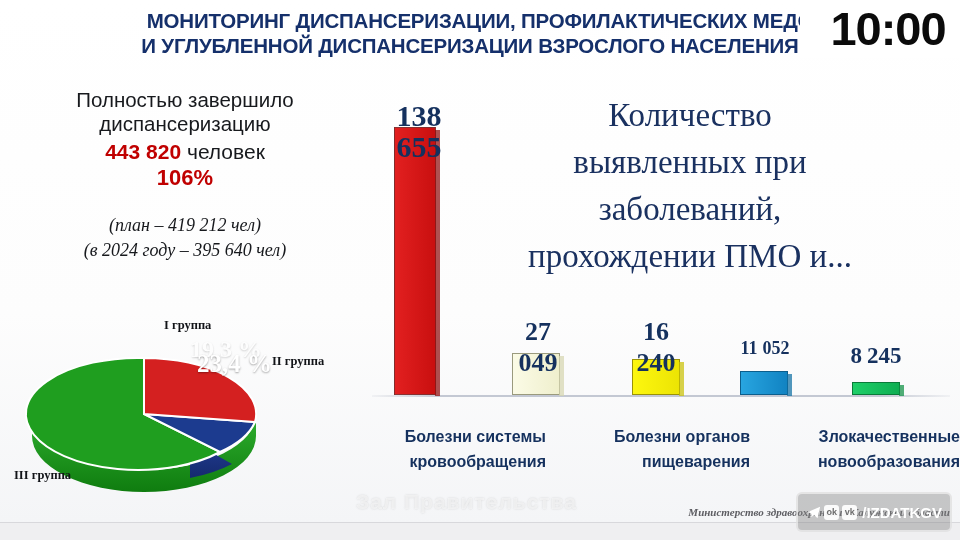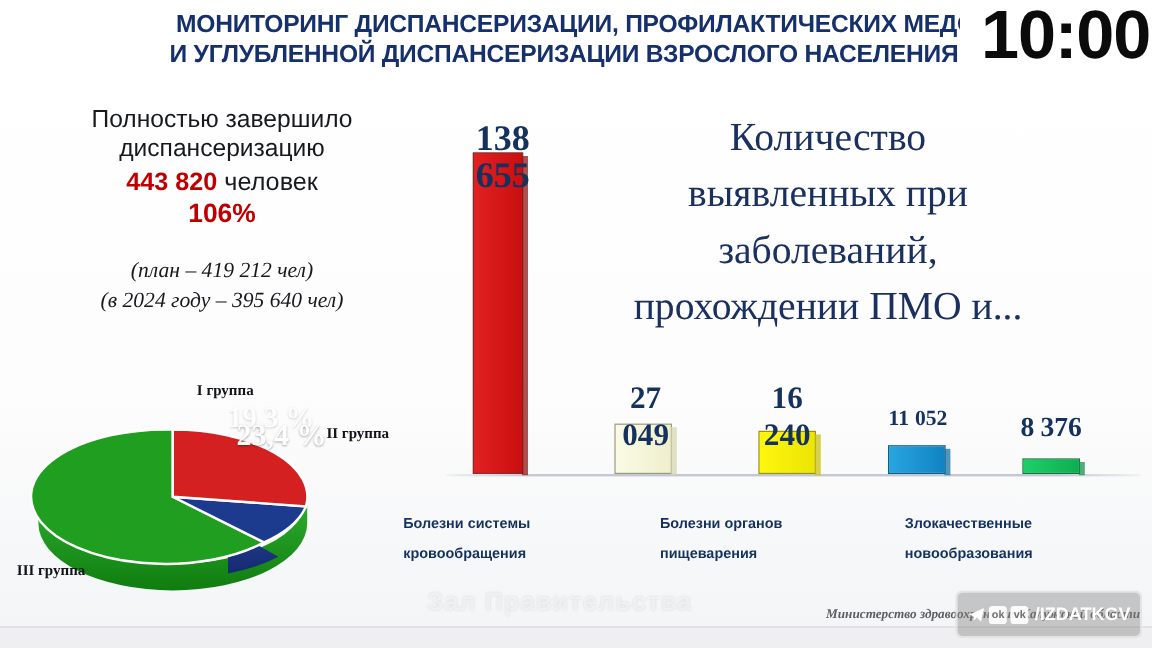--- a/index.html
+++ b/index.html
@@ -120,23 +120,23 @@
     font-weight:bold;
     color:#15315e;
     text-align:center;
     white-space:nowrap;
     line-height:31px;
   }
   .cat-label {
     position:absolute;
     font-family:"Liberation Sans", sans-serif;
     font-weight:bold;
-    font-size:12px; line-height:25px;
+    font-size:16px; line-height:25px;
     color:#15315e;
-    text-align:left;
+    text-align:right;
     white-space:nowrap;
   }
   
   #footer-strip {
     position:absolute; left:0; bottom:0; width:960px; height:18px;
     background:#efeff1;
     border-top:1px solid #d8d8dc;
   }
   #ministry {
     position:absolute; right:10px; bottom:4px;
@@ -158,21 +158,21 @@
   
   #clock {
     position:absolute; right:0px; top:0px;
     width:160px; height:58px;
     background:#ffffff;
     display:flex; align-items:center; justify-content:center;
   }
   #clock-text {
     font-family:"Liberation Sans", sans-serif;
     font-weight:bold;
-    font-size:57px;
+    font-size:47px;
     color:#0b0b0b;
     letter-spacing:-1px;
     line-height:44px;
     margin-left:16px;
   }
   
   #social {
     position:absolute; right:8px; top:492px;
     height:24px; padding:18px 8px;
     border:2px solid rgba(255,255,255,.55);
@@ -297,21 +297,21 @@
         <div class="bar-value" style="left:362px; top:250px; width:86px; font-size:18px; line-height:24px; display:flex; gap:5px; justify-content:center;">
           <span>11</span>
           <span>052</span>
         </div>
 
         <div class="bar" style="left:492px; width:48px; height:13px; background:linear-gradient(90deg,#1ecf68,#0eae52); border:1px solid #0a7a39;">
           <div class="side" style="background:#0c8f43;"></div>
         </div>
         <div class="bar-value" style="left:470px; top:258px; width:92px; font-size:23px; line-height:24px; display:flex; gap:5px; justify-content:center;">
           <span>8</span>
-          <span>376</span>
+          <span>245</span>
         </div>
       </div>
 
       <div id="chart-heading">
         <div>Количество</div>
         <div>выявленных при</div>
         <div>заболеваний,</div>
         <div>прохождении ПМО и...</div>
       </div>
     </div>

